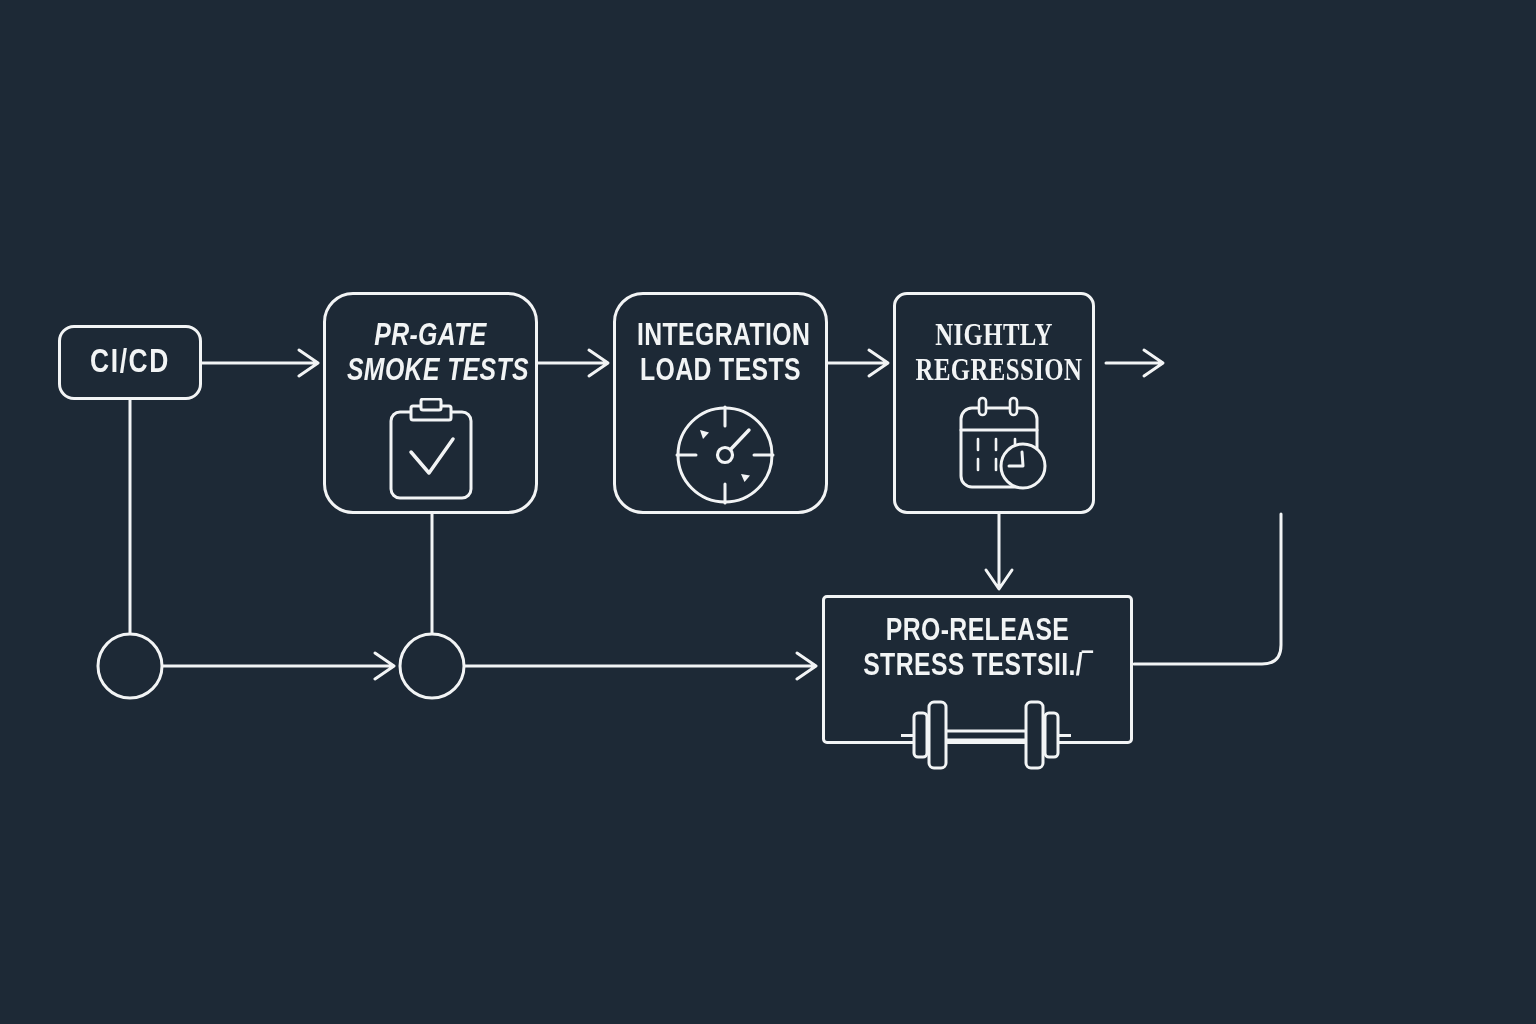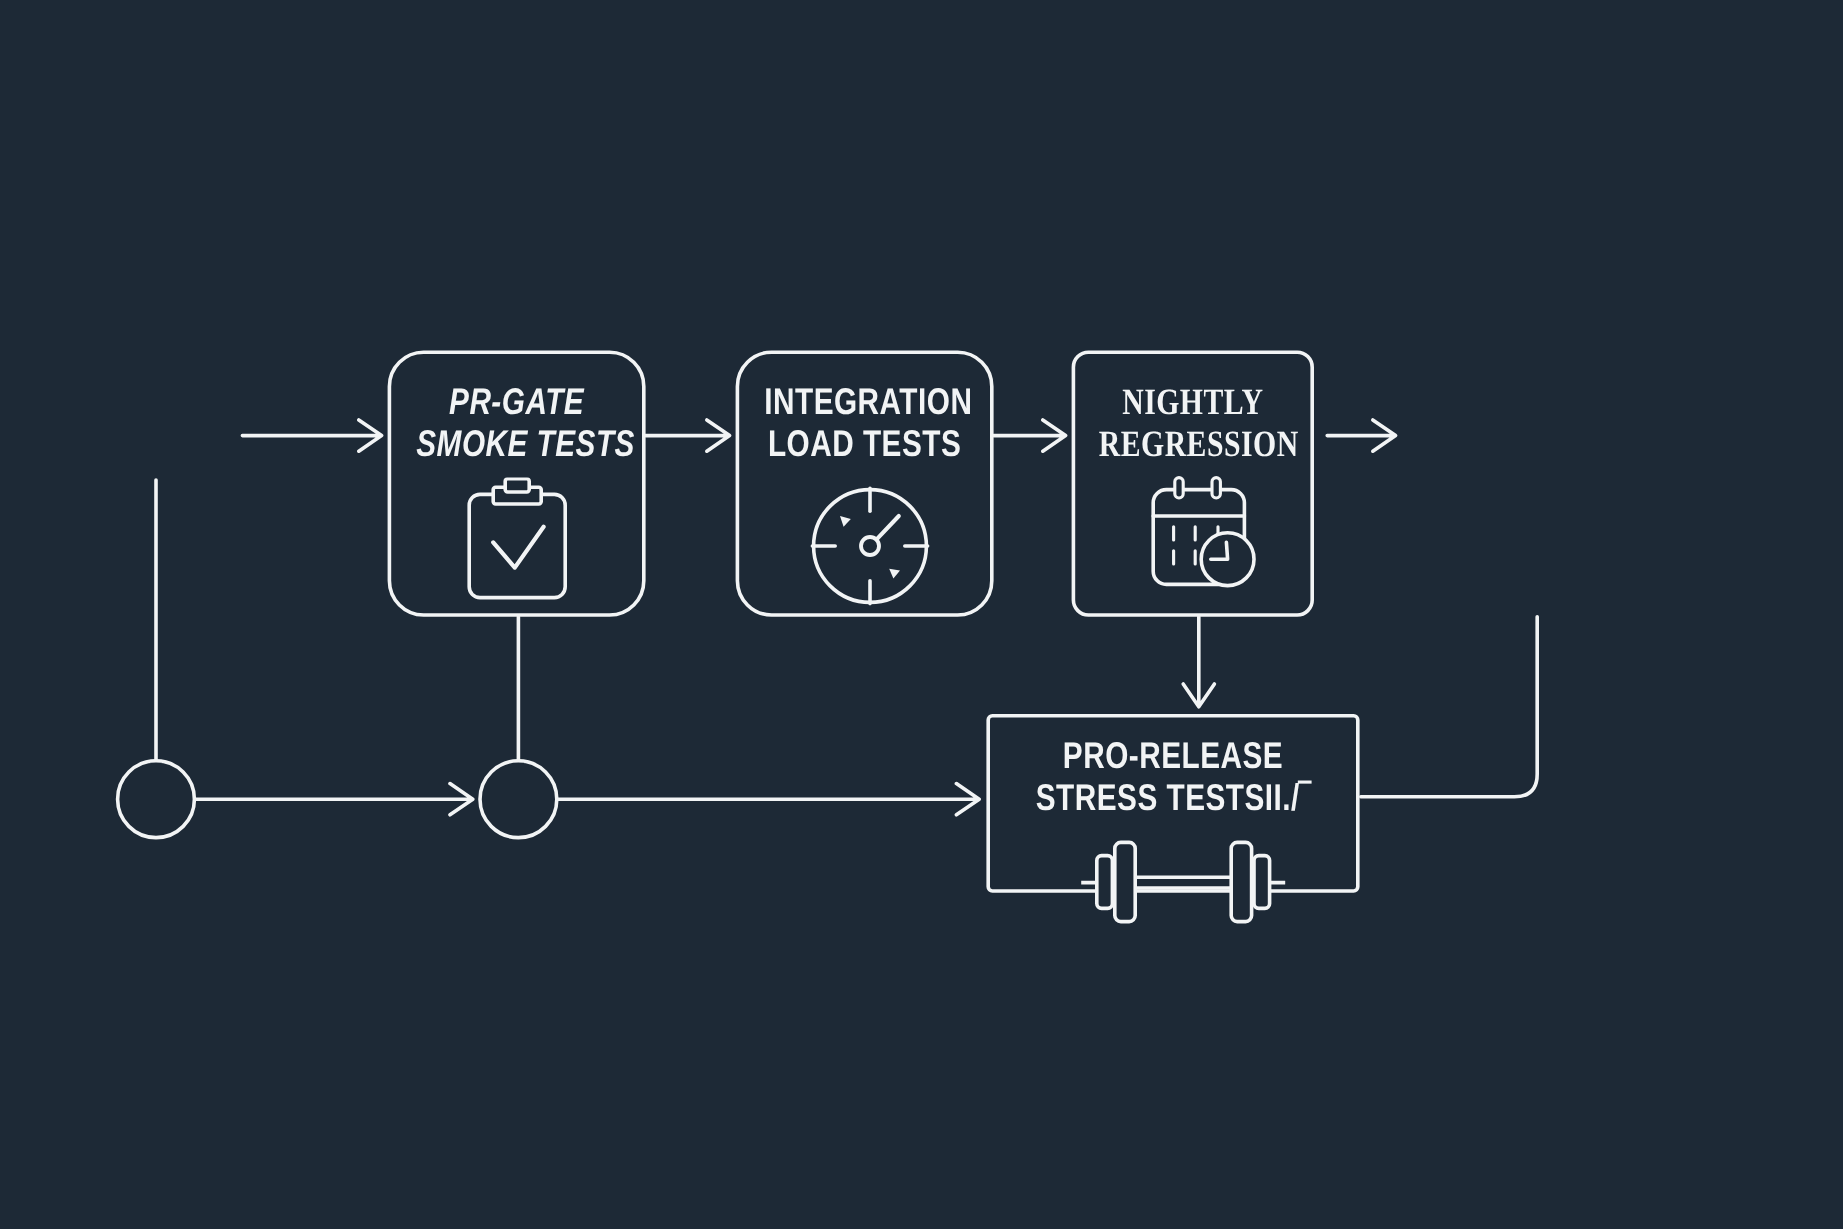--- a/index.html
+++ b/index.html
@@ -63,20 +63,23 @@
     <path d="M163 666 H392 M375 653 L394 666 L375 679"></path>
     <circle cx="432" cy="666" r="32"></circle>
     <path d="M432 514 V633"></path>
     <path d="M465 666 H814 M797 653 L816 666 L797 679"></path>
 
     <path d="M999 514 V587 M986 570 L999 589 L1012 570"></path>
 
     <path d="M1281 514 V645 Q1281 664 1262 664 H1134"></path>
   </svg>
 
+  <div class="node" style="left:58px;top:325px;width:144px;height:75px;border-radius:16px;">
+    <div class="cicd-label">CI/CD</div>
+  </div>
 
   <div class="node" style="left:323px;top:292px;width:215px;height:222px;border-radius:30px;font-style:italic;">
     <div class="title" style="top:22px;">
       <div>PR-GATE</div>
       <div>SMOKE TESTS</div>
     </div>
     <svg class="icon-svg" style="left:62px;top:103px;" width="86" height="102" viewBox="0 0 86 102" fill="none" stroke="#f2f4f5" stroke-width="3" stroke-linecap="round" stroke-linejoin="round">
       <rect x="3" y="14" width="80" height="86" rx="9"></rect>
       <rect x="23" y="8" width="40" height="14" rx="2" fill="#1d2936"></rect>
       <rect x="33" y="1" width="20" height="11" rx="2" fill="#1d2936"></rect>

